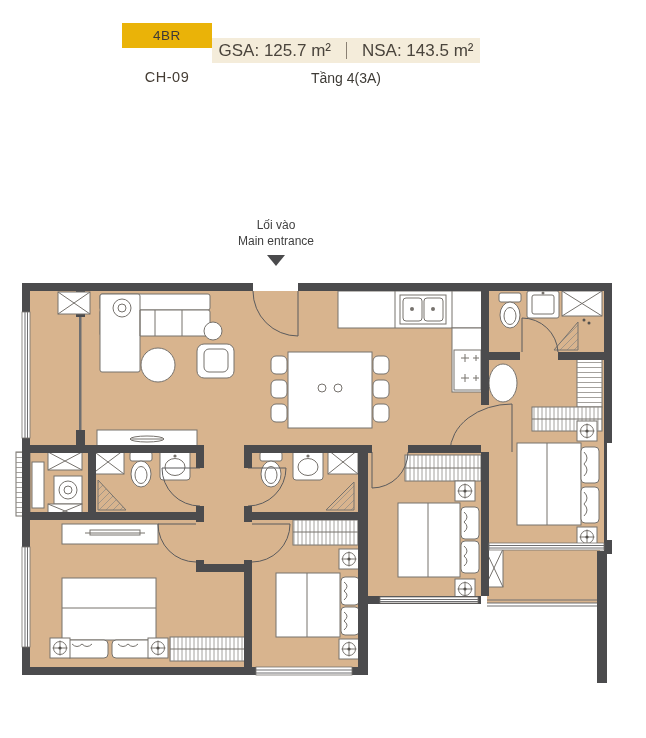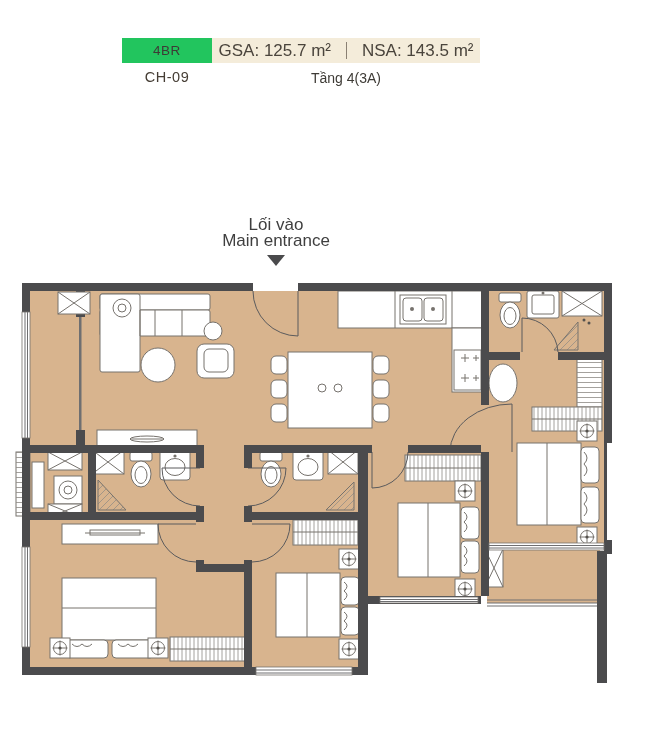--- a/index.html
+++ b/index.html
@@ -1,32 +1,32 @@
 <!DOCTYPE html>
 <html><head>
 <meta charset="utf-8">
 <style>
   html,body{margin:0;padding:0;background:#ffffff;}
   #stage{position:relative;width:646px;height:738px;background:#ffffff;overflow:hidden;
          font-family:"Liberation Sans",sans-serif;}
   
-  .unit-type{position:absolute;left:122px;top:38px;width:90px;height:25px;
-             background:#22c55e;display:flex;align-items:center;justify-content:center;
+  .unit-type{position:absolute;left:122px;top:23px;width:90px;height:25px;
+             background:#eab308;display:flex;align-items:center;justify-content:center;
              font-size:13.5px;letter-spacing:.5px;color:#3e3b36;}
   .area-box{position:absolute;left:212px;top:38px;width:268px;height:25px;
             background:#f4ecda;display:flex;align-items:center;justify-content:center;
             font-size:17px;color:#4a443c;gap:6px;}
   .area-box .divider{width:1px;height:17px;background:#8a8073;margin:0 9px;}
   .unit-code{position:absolute;left:122px;top:69px;width:90px;text-align:center;
              font-size:14.5px;font-weight:normal;color:#453d34;letter-spacing:.5px;}
   .floor-label{position:absolute;left:212px;top:70px;width:268px;text-align:center;
                font-size:14px;color:#3e3b36;}
   
   .entrance{position:absolute;left:196px;top:217px;width:160px;text-align:center;
-            font-size:17px;line-height:16px;color:#3f3f3f;}
+            font-size:12px;line-height:16px;color:#3f3f3f;}
   .entrance .arrow{width:0;height:0;margin:6px auto 0;
                    border-left:9px solid transparent;border-right:9px solid transparent;
                    border-top:11px solid #4a4a4c;}
   
   svg{position:absolute;left:0;top:0;}
   .fx{fill:#ffffff;stroke:#76726d;stroke-width:1;}
   .fxn{fill:none;stroke:#76726d;stroke-width:1;}
   .wall{fill:#4b4b4d;}
   .thin{stroke:#6f6f71;stroke-width:1;}
   .arc{fill:none;stroke:#5b5b5d;stroke-width:1;}

